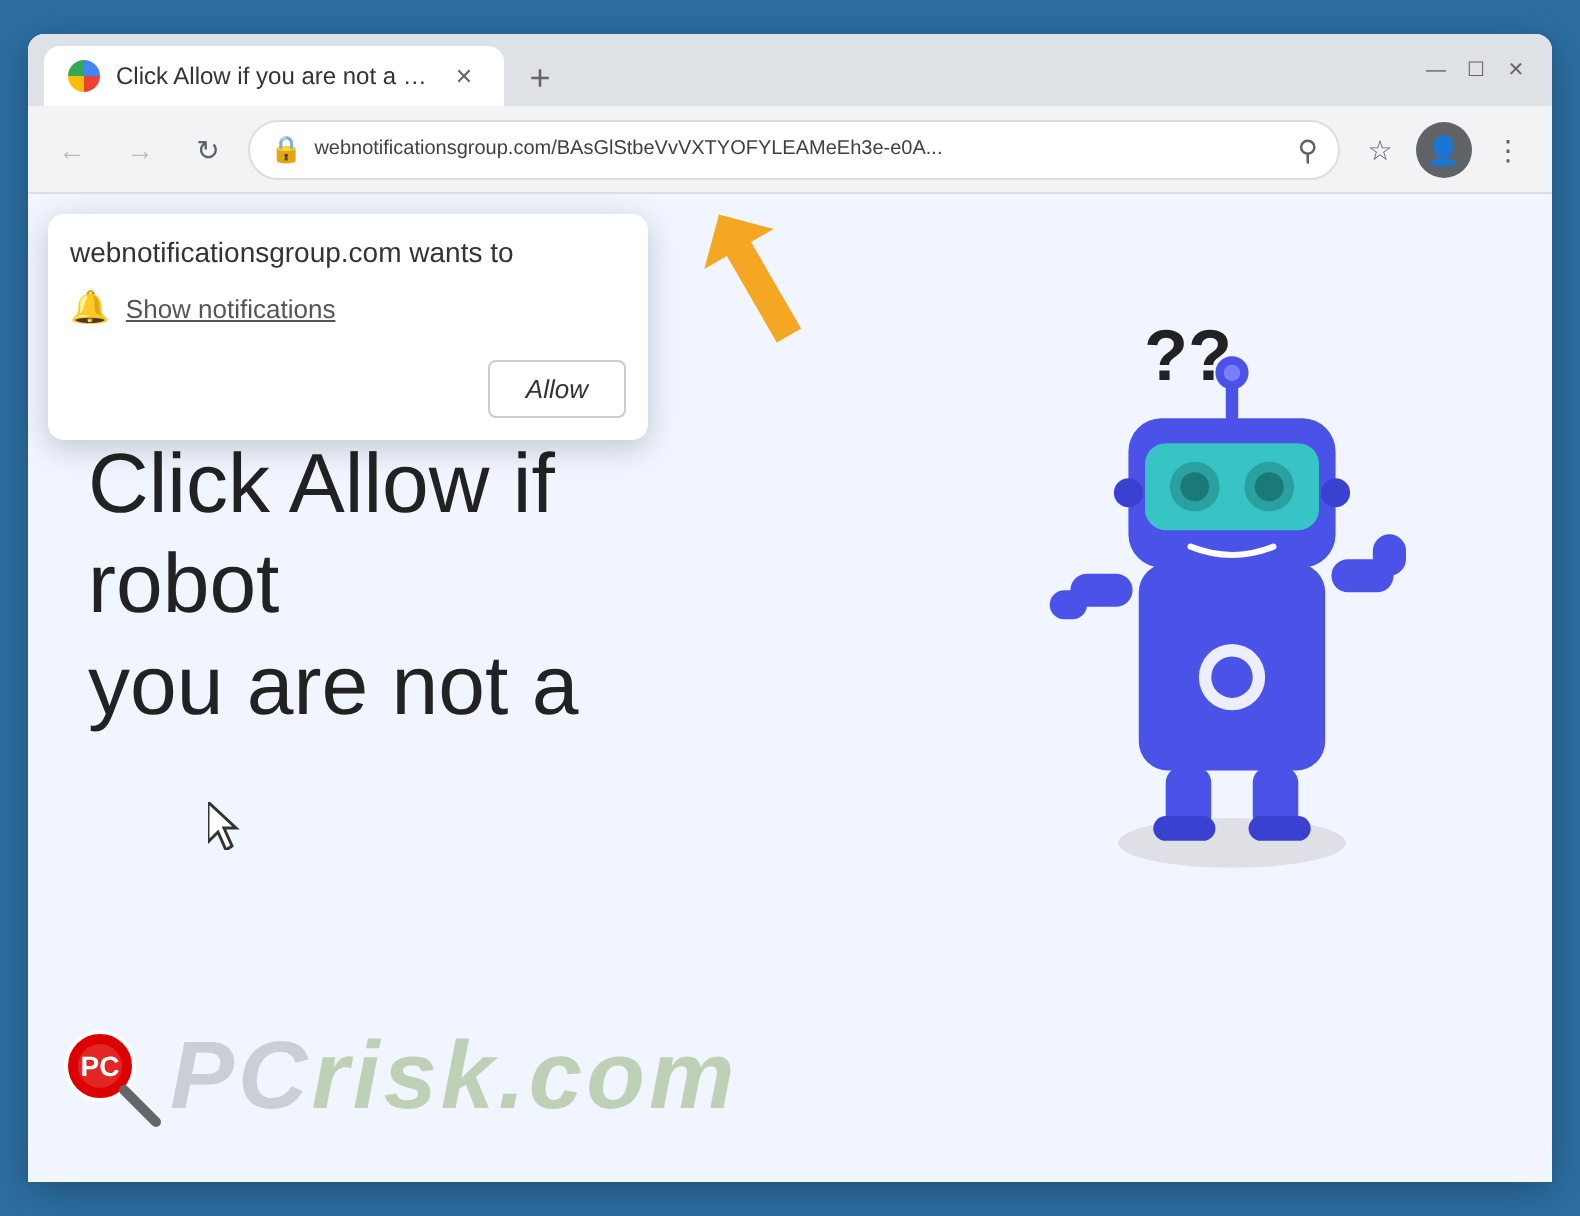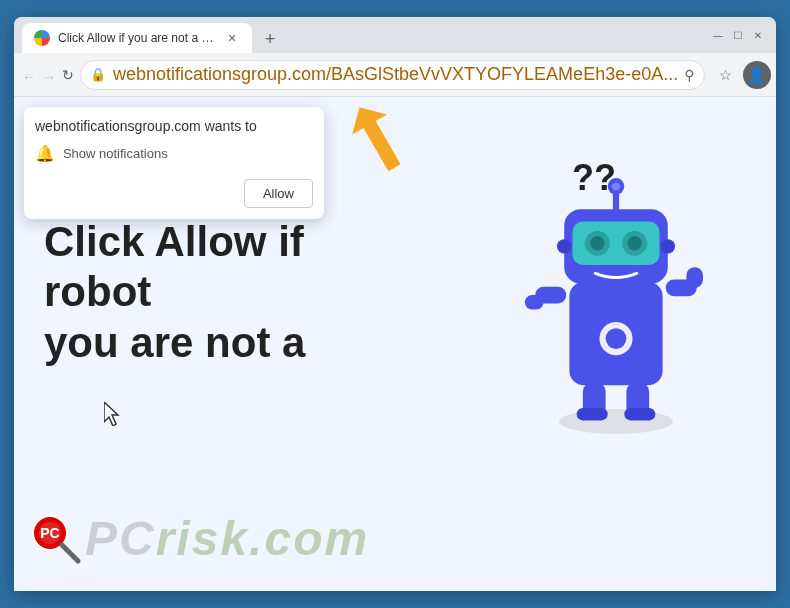--- a/index.html
+++ b/index.html
@@ -151,22 +151,22 @@
       gap: 6px;
       border: 1px solid #ddd;
     }
 
     .lock-icon {
       font-size: 13px;
       color: #5f6368;
     }
 
     .url-text {
-      font-size: 18px;
-      color: #a16207;
+      font-size: 10px;
+      color: #404040;
       flex: 1;
       white-space: nowrap;
       overflow: hidden;
       text-overflow: ellipsis;
     }
 
     .url-search-icon {
       font-size: 14px;
       color: #5f6368;
     }
@@ -237,36 +237,38 @@
     }
 
     .bell-icon {
       font-size: 16px;
       color: #666;
     }
 
     .popup-notification-label {
       font-size: 13px;
       color: #555;
+      text-decoration: underline;
     }
 
     .popup-buttons {
       display: flex;
       justify-content: flex-end;
       gap: 8px;
     }
 
     .btn-allow {
       padding: 6px 18px;
       border: 1px solid #ccc;
       border-radius: 4px;
       background: #fff;
       font-size: 13px;
       color: #333;
       cursor: pointer;
+      font-style: italic;
     }
 
     .btn-block {
       padding: 6px 18px;
       border: 1px solid #ccc;
       border-radius: 4px;
       background: #fff;
       font-size: 13px;
       color: #333;
       cursor: pointer;
@@ -284,21 +286,21 @@
       width: 80px;
       height: 80px;
     }
 
     
     .main-text {
       position: absolute;
       top: 120px;
       left: 30px;
       font-size: 42px;
-      font-weight: bold;
+      font-weight: normal;
       color: #222;
       line-height: 1.2;
       z-index: 1;
     }
 
     
     .robot-container {
       position: absolute;
       top: 50px;
       right: 30px;

